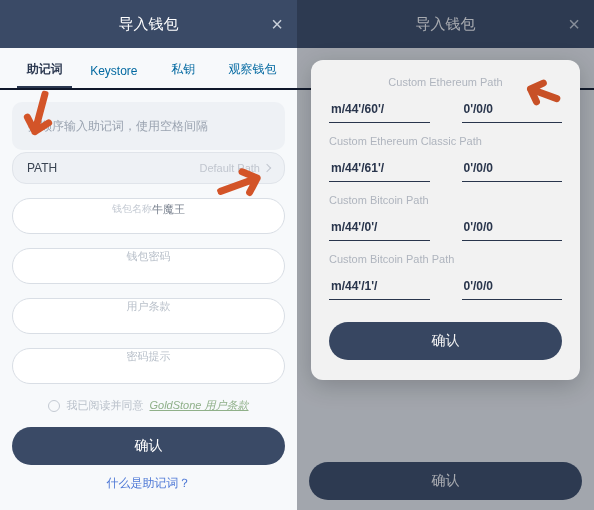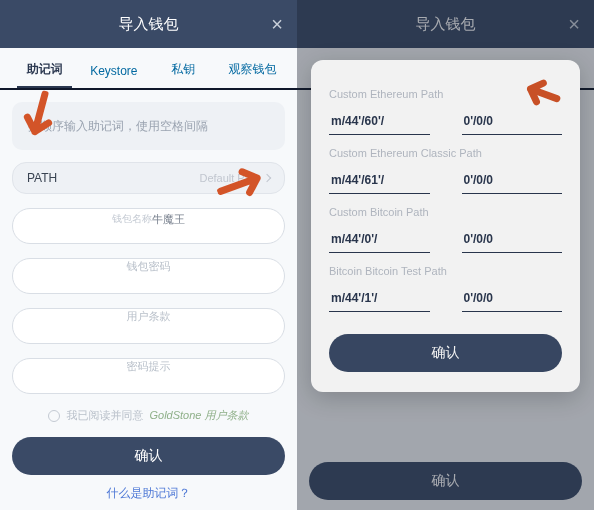--- a/index.html
+++ b/index.html
@@ -72,21 +72,21 @@
       background: #eef1f5;
       border-radius: 10px;
       padding: 14px 16px;
       font-size: 12px;
       color: #9aa3b0;
       height: 48px;
       display: flex;
       align-items: center;
     }
     .path-row {
-      margin-top: 12px;
+      margin-top: 2px;
       background: #eef1f5;
       border-radius: 14px;
       height: 32px;
       padding: 0 14px;
       display: flex;
       align-items: center;
       justify-content: space-between;
       font-size: 12px;
       color: #3a4452;
       border: 0.5px solid #e0e4ea;
@@ -122,21 +122,21 @@
       color: #b9c0ca;
       display: flex;
       align-items: center;
       justify-content: center;
       gap: 6px;
     }
     .agree .circle {
       width: 12px; height: 12px; border: 1.5px solid #c4cad3; border-radius: 50%;
       display: inline-block;
     }
-    .agree .link { color: #8fb089; font-style: italic; }
+    .agree .link { color: #8fb089; font-style: italic; text-decoration: underline; }
     .btn-primary {
       margin-top: 14px;
       height: 38px;
       background: #3a4a66;
       color: #fff;
       border-radius: 19px;
       display: flex;
       align-items: center;
       justify-content: center;
       font-size: 14px;
@@ -169,21 +169,21 @@
       left: 14px; right: 14px; top: 60px;
       background: #fff;
       border-radius: 12px;
       padding: 16px 18px 20px;
       box-shadow: 0 6px 24px rgba(0,0,0,0.2);
     }
     .modal .section-title {
       font-size: 11px; color: #b8bec8; font-weight: 500;
       margin-top: 12px;
     }
-    .modal .section-title:first-child { margin-top: 12px; }
+    .modal .section-title:first-child { margin-top: 0; text-align: center; }
     .modal .row {
       display: flex; gap: 12px; margin-top: 8px;
     }
     .modal .row .cell {
       flex: 1;
       border-bottom: 1px solid #2b3850;
       font-size: 12px;
       color: #2b3850;
       padding: 6px 2px 6px;
       font-weight: 600;
@@ -290,21 +290,21 @@
     <div class="section-title">Custom Ethereum Classic Path</div>
     <div class="row">
       <div class="cell">m/44'/61'/</div>
       <div class="cell">0'/0/0</div>
     </div>
     <div class="section-title">Custom Bitcoin Path</div>
     <div class="row">
       <div class="cell">m/44'/0'/</div>
       <div class="cell">0'/0/0</div>
     </div>
-    <div class="section-title">Bitcoin Bitcoin Test Path</div>
+    <div class="section-title">Custom Bitcoin Path Path</div>
     <div class="row">
       <div class="cell">m/44'/1'/</div>
       <div class="cell">0'/0/0</div>
     </div>
     <div class="btn-primary">
       <span>确认</span>
     </div>
   </div>
 
   <div class="arrow to-modal">

